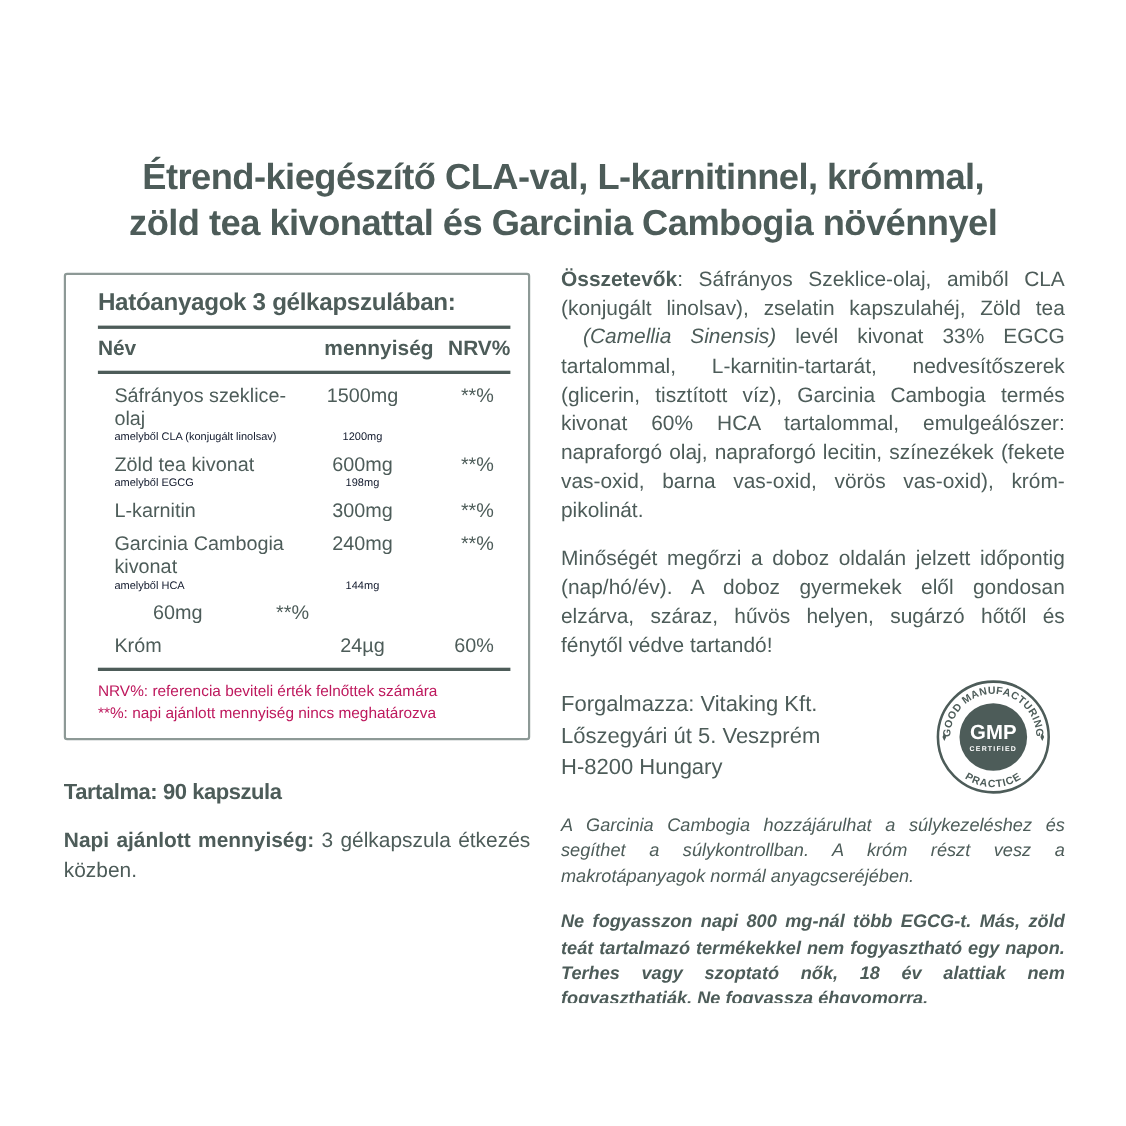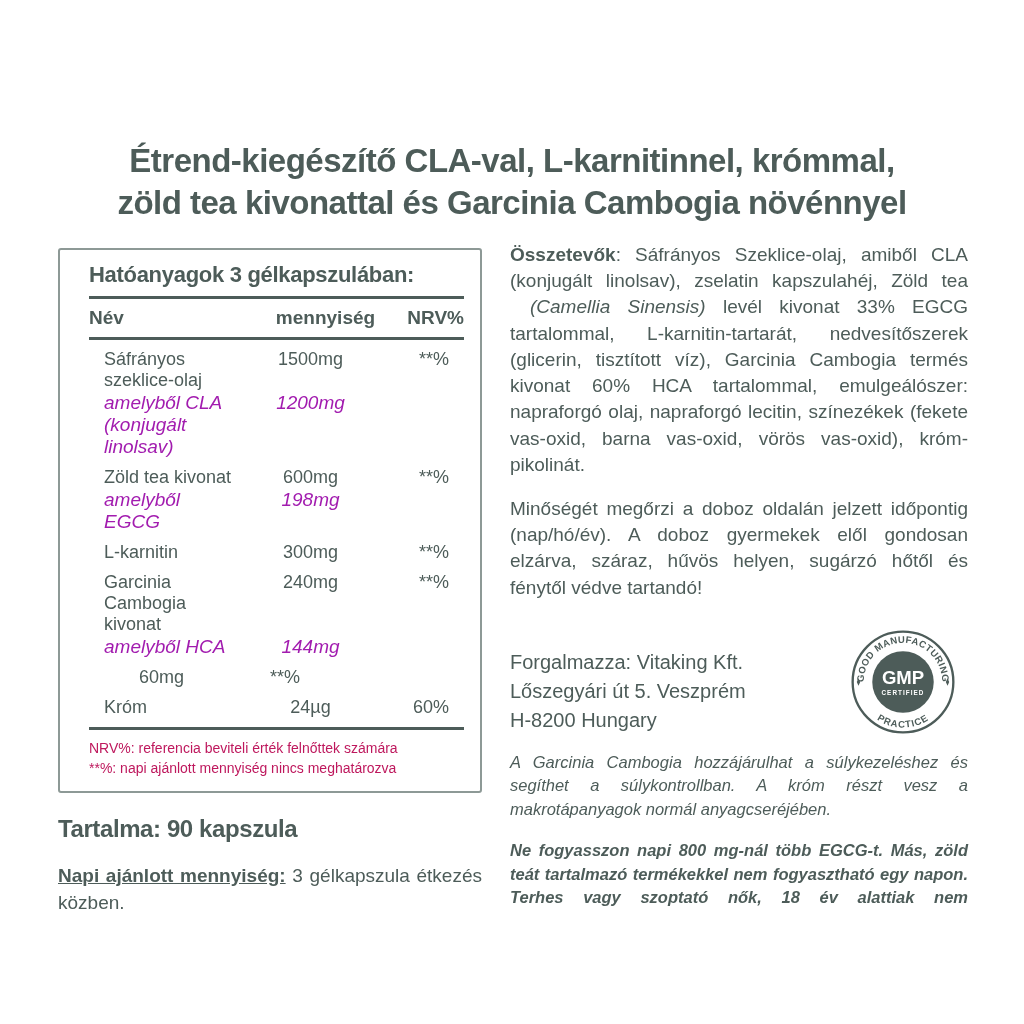--- a/index.html
+++ b/index.html
@@ -26,40 +26,40 @@
 
   
   .facts-box {
     border: 2px solid #8d9996;
     border-radius: 3px;
     padding: 12px 16px 12px 29px;
     width: 100%;
   }
   .facts-heading { font-size: 22px; font-weight: bold; letter-spacing: -0.3px; }
   .rule { border: none; border-top: 3px solid #4d5c59; margin: 8px 0; }
-  .facts-cols, .facts-row-main, .facts-row-sub { display: flex; align-items: baseline; gap: 19px; }
+  .facts-cols, .facts-row-main, .facts-row-sub { display: flex; align-items: baseline; }
   .col-name { flex: 1 1 auto; text-align: left; }
   .col-amount { flex: 0 0 115px; text-align: center; }
   .col-nrv { flex: 0 0 62px; text-align: right; }
   .facts-cols { font-size: 19px; font-weight: bold; }
   .facts-row { margin: 9px 15px; }
   .facts-row-main { font-size: 18px; }
-  .facts-row-sub { font-size: 19px; color: #a21caf; margin-top: 1px; font-style: italic; }
+  .facts-row-sub { font-size: 10px; color: #0f172a; margin-top: 1px; }
   .footnote { font-size: 14px; color: #be185d; line-height: 1.45; }
 
-  .content-line { margin-top: 22px; font-size: 24px; font-weight: bold; letter-spacing: -0.4px; }
+  .content-line { margin-top: 36px; font-size: 20px; font-weight: bold; letter-spacing: -0.4px; }
   .left-par { margin-top: 20px; font-size: 19px; line-height: 1.42; text-align: justify; }
-  .left-par .bold { font-weight: bold; text-decoration: underline; }
+  .left-par .bold { font-weight: bold; }
 
   .right-par { font-size: 19px; line-height: 1.38; text-align: justify; }
   .right-par + .right-par { margin-top: 18px; }
   .right-par .bold { font-weight: bold; }
   .right-par .italic { font-style: italic; margin-left: 20px; }
 
-  .dist-row { display: flex; justify-content: space-between; align-items: flex-end; margin-top: 28px; }
+  .dist-row { display: flex; justify-content: space-between; align-items: center; margin-top: 16px; }
   .dist-block { font-size: 20px; line-height: 1.45; }
   .gmp-badge { flex: 0 0 auto; margin-right: 12px; }
 
   .claims { margin-top: 16px; font-size: 16.5px; font-style: italic; line-height: 1.42; text-align: justify; }
   .egcg { margin-top: 18px; font-size: 16.5px; font-style: italic; font-weight: bold; line-height: 1.42; text-align: justify; }
   .notif { margin-top: 20px; font-size: 11px; font-style: italic; }
 </style>
 </head>
 <body>
 

